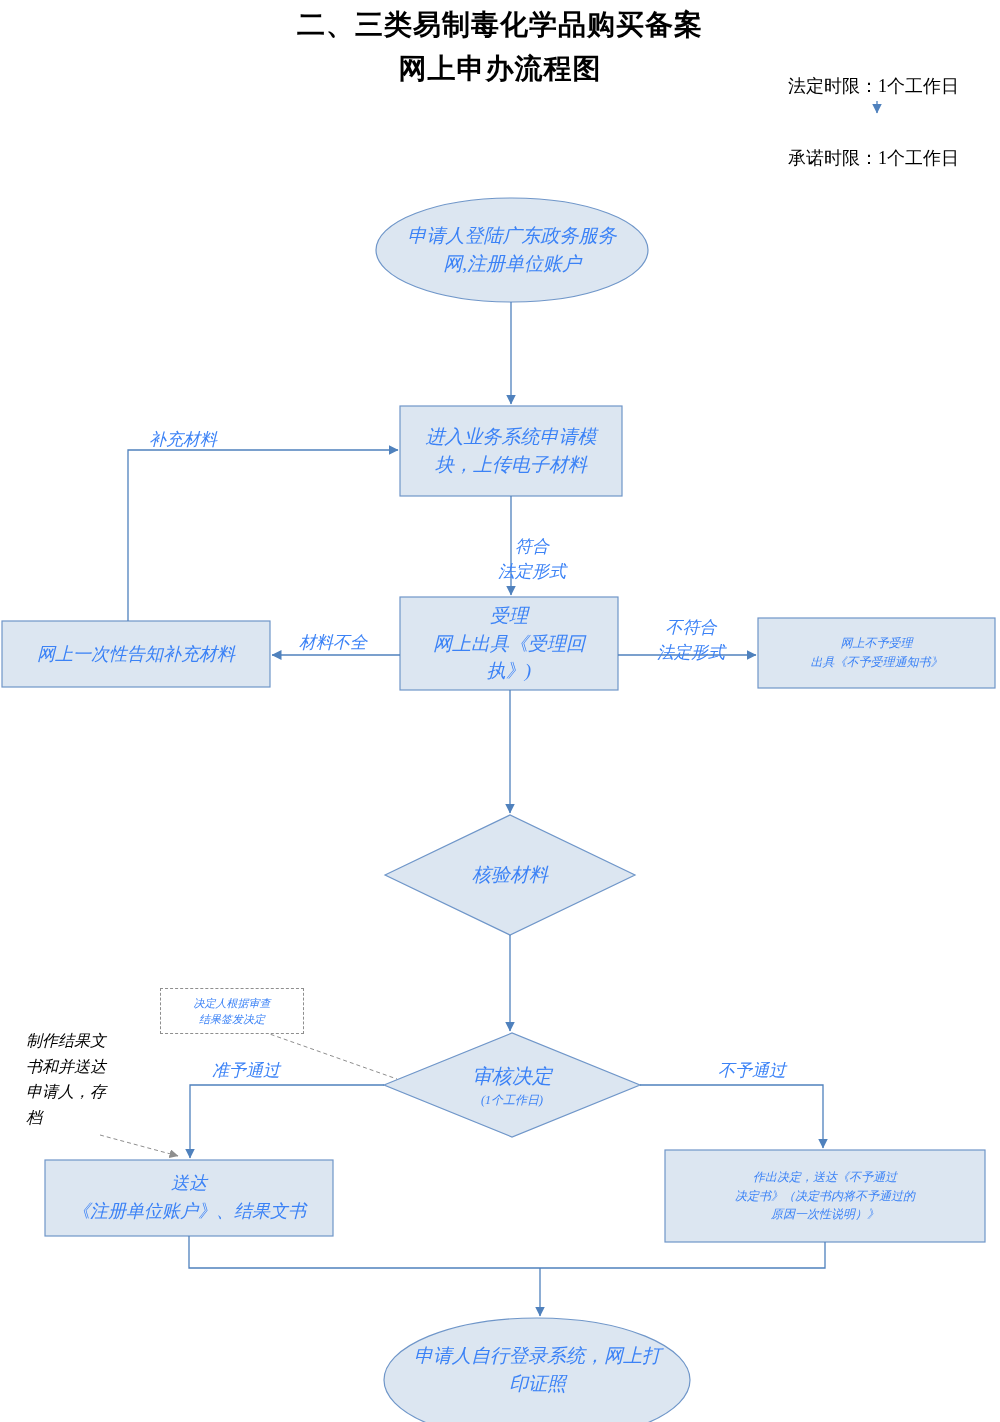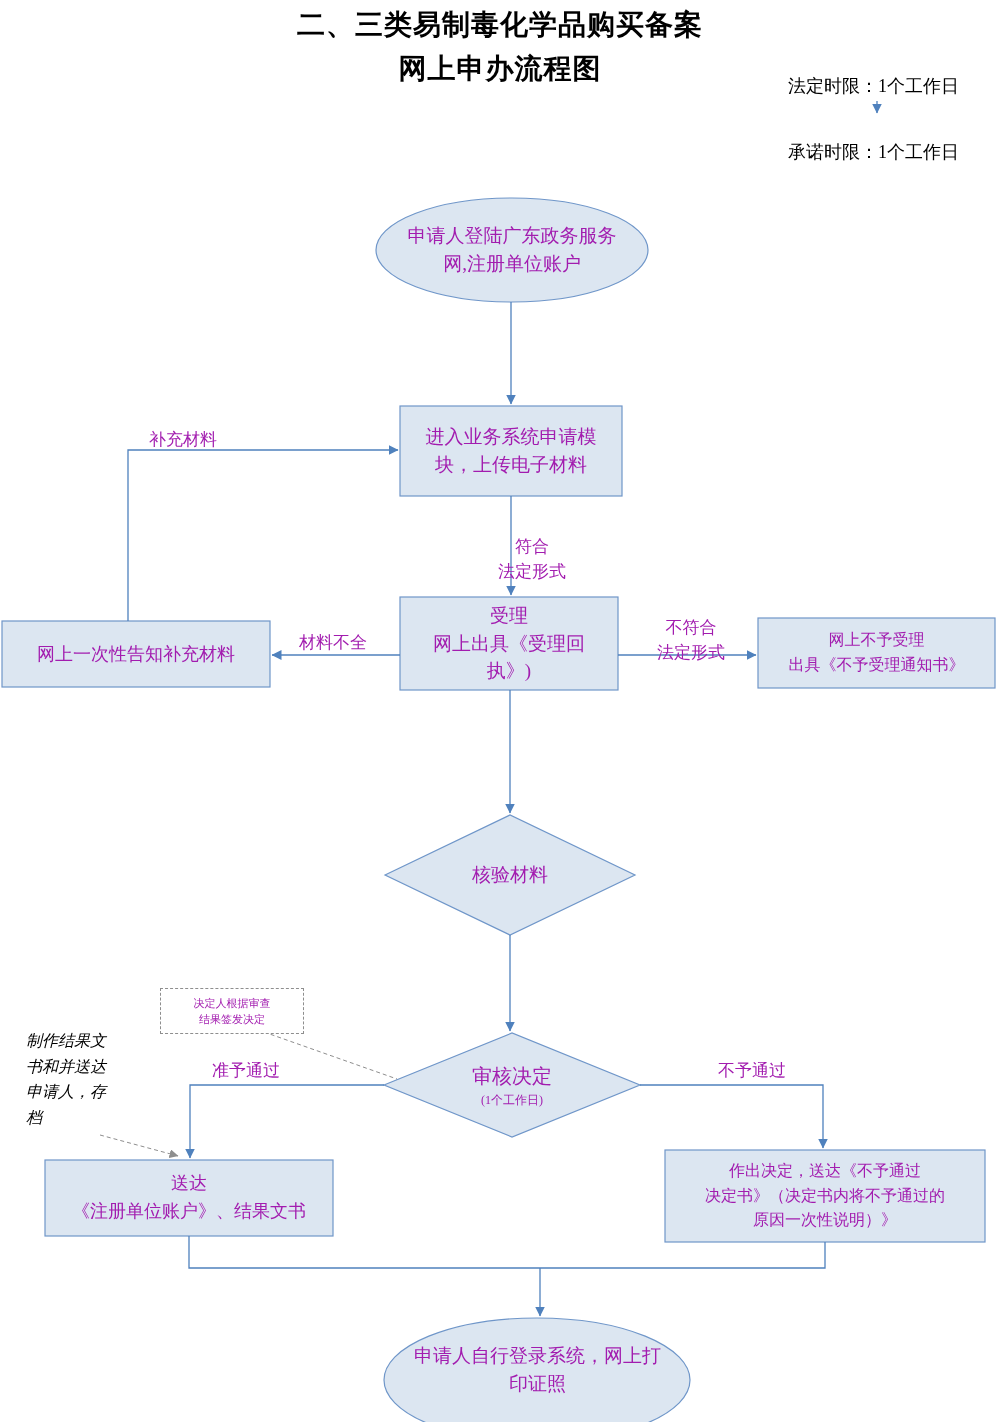--- a/index.html
+++ b/index.html
@@ -5,27 +5,27 @@
   * { margin:0; padding:0; box-sizing:border-box; }
   html,body { background:#ffffff; }
   .page {
     position:relative; width:1000px; height:1422px; margin:0 auto;
     background:#ffffff; overflow:hidden; color:#000;
     font-family:"Liberation Serif","DejaVu Serif",serif;
   }
   svg.layer { position:absolute; left:0; top:0; }
   .t {
     position:absolute; display:flex; align-items:center; justify-content:center;
-    text-align:center; white-space:pre-line; line-height:1.5; color:#a21caf;
+    text-align:center; white-space:pre-line; line-height:1.5; color:#3b82f6;font-style:italic;
   }
   .title-line { position:absolute; left:0; width:1000px; text-align:center;
     font-weight:bold; font-size:28px; letter-spacing:1px; }
   .timing { position:absolute; left:788px; font-size:18px; white-space:nowrap; }
   .node { font-size:19px; }
-  .node-sm { font-size:16px; }
+  .node-sm { font-size:12px; }
   .edge-label { font-size:17px; line-height:1.45; }
   .note { font-size:11px; line-height:1.5; }
   .sign-note { border:1px dashed #8e8e8e; background:#ffffff; }
   .archive-note { position:absolute; font-size:16px; line-height:1.6;
     text-align:left; white-space:pre-line;font-style:italic; }
   .decision-l1 { font-size:20px; display:block; }
   .decision-l2 { font-size:12px; display:block; }
 </style>
 </head>
 <body>
@@ -74,21 +74,21 @@
     <g fill="none" stroke="#8e8e8e" stroke-width="1" stroke-dasharray="4 3">
       <path d="M264,1032 L397,1079"></path>
       <path d="M100,1135 L178,1156" marker-end="url(#arrg)"></path>
     </g>
   </svg>
 
   <div class="title-line" style="top:6px;">二、三类易制毒化学品购买备案</div>
   <div class="title-line" style="top:50px;">网上申办流程图</div>
 
   <div class="timing" style="top:74px;">法定时限：1个工作日</div>
-  <div class="timing" style="top:140px;">承诺时限：1个工作日</div>
+  <div class="timing" style="top:146px;">承诺时限：1个工作日</div>
 
   <div class="t node" style="left:376px;top:198px;width:272px;height:104px;">申请人登陆广东政务服务
 网,注册单位账户</div>
 
   <div class="t node" style="left:400px;top:406px;width:222px;height:90px;">进入业务系统申请模
 块，上传电子材料</div>
 
   <div class="t node" style="left:400px;top:597px;width:218px;height:93px;line-height:1.45;">受理
 网上出具《受理回
 执》)</div>

